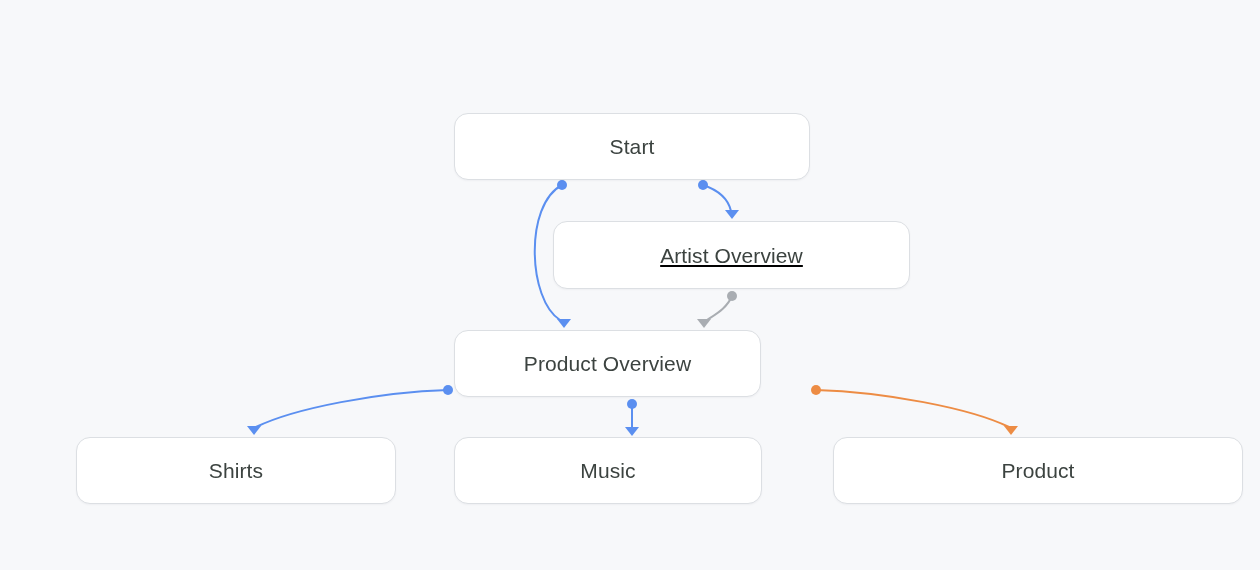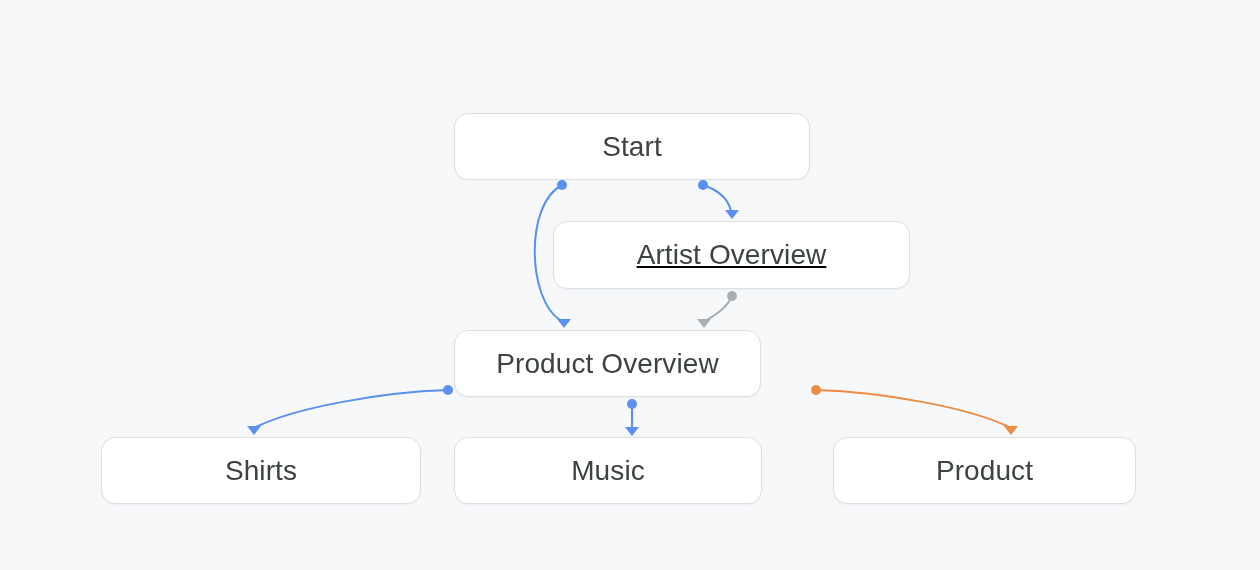--- a/index.html
+++ b/index.html
@@ -32,21 +32,21 @@
     box-sizing: border-box;
     background: #ffffff;
     border: 1px solid #dcdfe3;
     border-radius: 14px;
     display: flex;
     align-items: center;
     justify-content: center;
     box-shadow: 0 1px 2px rgba(16, 24, 40, 0.04);
   }
   .node-label {
-    font-size: 28px;
+    font-size: 21px;
     font-weight: 500;
     color: #3c4340;
     letter-spacing: 0.1px;
     line-height: 1;
     white-space: nowrap;
   }
   .edge-path {
     fill: none;
     stroke-width: 2;
     stroke-linecap: round;
@@ -99,24 +99,24 @@
   <div id="node-layer">
       <div class="node" style="left: 454px; top: 113px; width: 356px; height: 67px;">
         <span class="node-label">Start</span>
       </div>
       <div class="node" style="left: 553px; top: 221px; width: 357px; height: 68px; text-decoration: underline;">
         <span class="node-label">Artist Overview</span>
       </div>
       <div class="node" style="left: 454px; top: 330px; width: 307px; height: 67px;">
         <span class="node-label">Product Overview</span>
       </div>
-      <div class="node" style="left: 76px; top: 437px; width: 320px; height: 67px; margin-left: 25px;">
+      <div class="node" style="left: 76px; top: 437px; width: 320px; height: 67px;">
         <span class="node-label">Shirts</span>
       </div>
       <div class="node" style="left: 454px; top: 437px; width: 308px; height: 67px;">
         <span class="node-label">Music</span>
       </div>
-      <div class="node" style="left: 833px; top: 437px; width: 303px; height: 67px;">
+      <div class="node" style="left: 833px; top: 437px; width: 410px; height: 67px;">
         <span class="node-label">Product</span>
       </div>
     </div>
 
 </div>
 
 </body></html>

